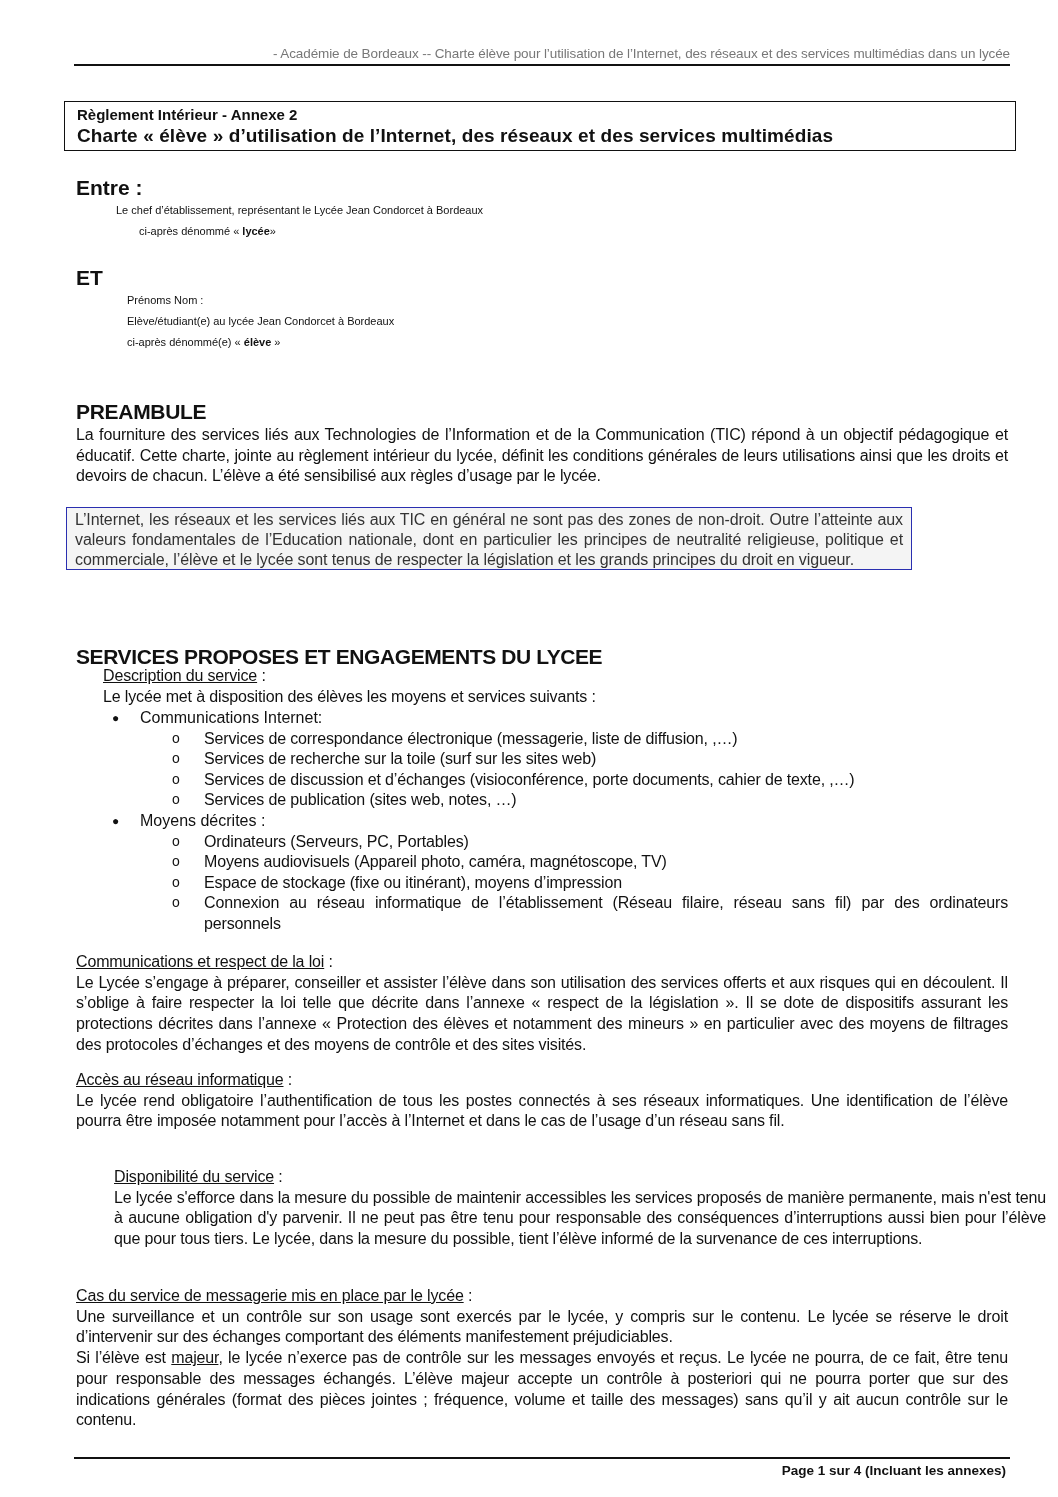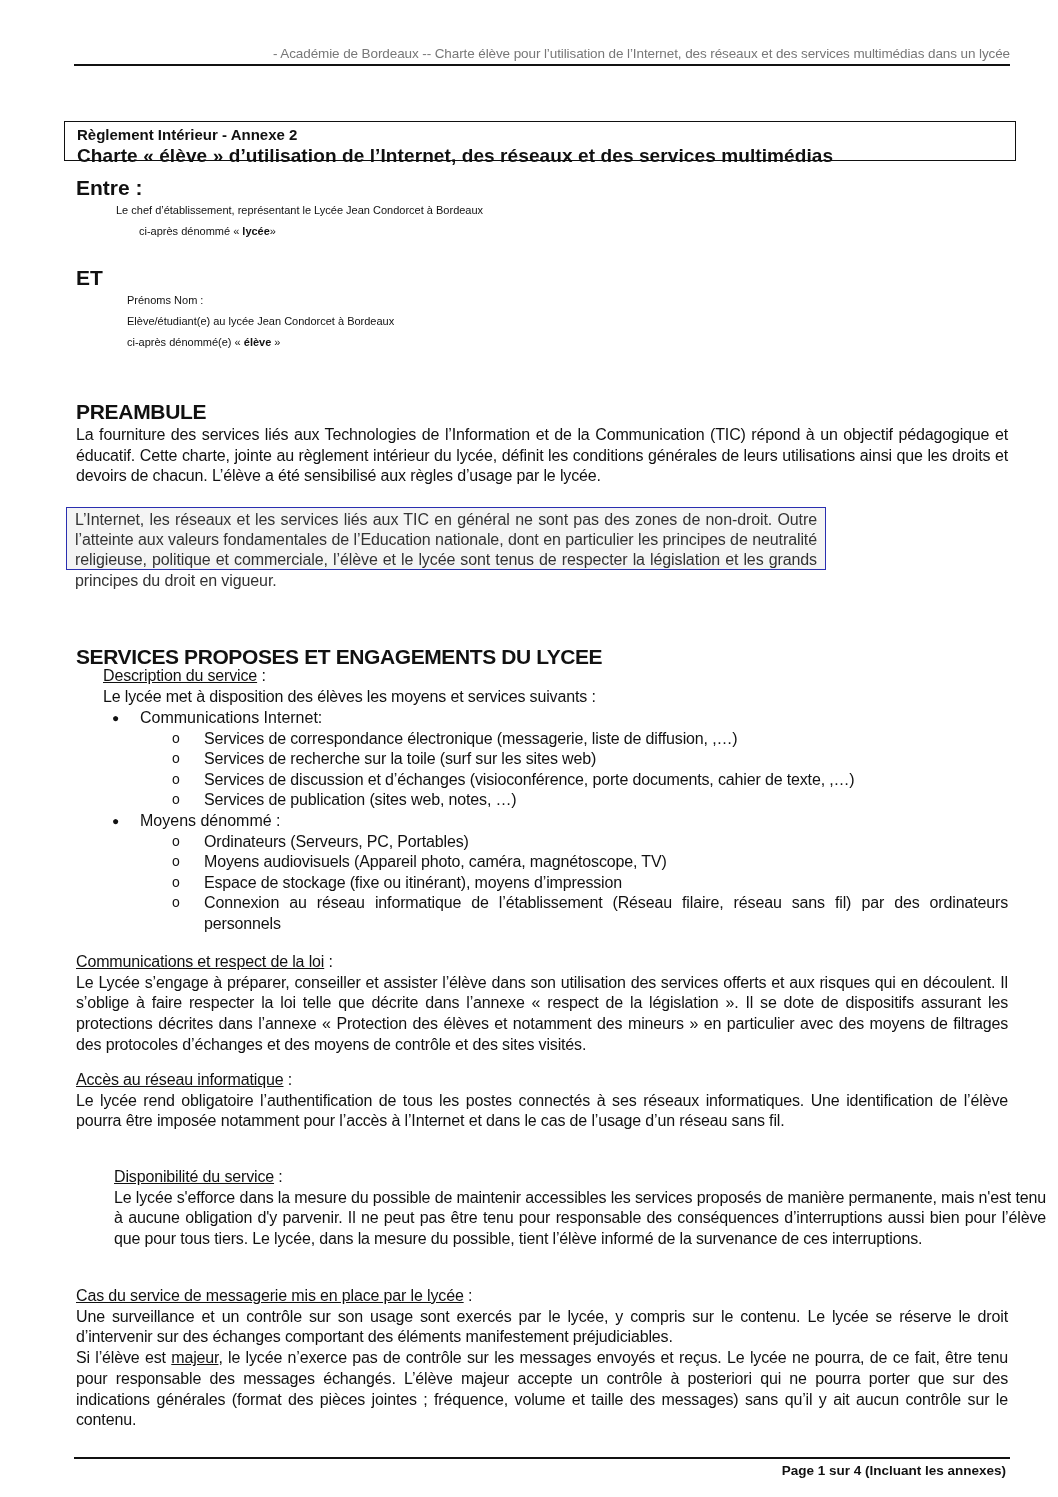--- a/index.html
+++ b/index.html
@@ -11,38 +11,38 @@
 
   .running-header {
     position: absolute; left: 74px; right: 48px; top: 46px;
     text-align: right; font-size: 13.5px; color: #777; letter-spacing: -0.1px;
   }
   .header-rule {
     position: absolute; left: 74px; right: 48px; top: 64px; height: 2px; background: #111;
   }
 
   .title-box {
-    position: absolute; left: 64px; top: 101px; width: 952px; height: 40px;
-    border: 1.5px solid #111; box-sizing: border-box; padding: 4px 12px 10px 12px; margin-top: 20px;
+    position: absolute; left: 64px; top: 101px; width: 952px; height: 50px;
+    border: 1.5px solid #111; box-sizing: border-box; padding: 4px 12px 10px 12px;
   }
   .title-box .sub { font-size: 15px; font-weight: bold; line-height: 18px; }
   .title-box .main { font-size: 19px; font-weight: bold; line-height: 24px; letter-spacing: 0.1px; }
 
   .abs { position: absolute; }
   .h-big { font-weight: bold; font-size: 21px; }
   .line { font-size: 11px; line-height: 20.5px; }
 
   .para {
     position: absolute; left: 76px; width: 932px; font-size: 16px; line-height: 20.7px;
     text-align: justify; letter-spacing: -0.15px;
   }
   .para p { margin: 0; }
 
   .note-box {
-    position: absolute; left: 66px; top: 507px; width: 760px; height: 63px;
+    position: absolute; left: 66px; top: 507px; width: 846px; height: 63px;
     border: 1.5px solid #2a2fb0; background: #f4f4f4; box-sizing: border-box;
     padding: 2px 8px 0 8px; font-size: 16px; line-height: 20.2px; color: #333;
     text-align: justify; letter-spacing: -0.1px;
   }
 
   .section-title {
     position: absolute; left: 76px; top: 645px; font-size: 21px; font-weight: bold;
     letter-spacing: -0.4px;
   }
   .u { text-decoration: underline; }
@@ -105,21 +105,21 @@
       <span class="bullet">●</span>
       <span>Communications Internet:</span>
     </div>
     <div class="li2"><span class="bullet">o</span><span>Services de correspondance électronique (messagerie, liste de diffusion, ,…)</span></div>
     <div class="li2"><span class="bullet">o</span><span>Services de recherche sur la toile (surf sur les sites web)</span></div>
     <div class="li2"><span class="bullet">o</span><span>Services de discussion et d’échanges (visioconférence, porte documents, cahier de texte, ,…)</span></div>
     <div class="li2"><span class="bullet">o</span><span>Services de publication (sites web, notes, …)</span></div>
 
     <div class="li1">
       <span class="bullet">●</span>
-      <span>Moyens dénommé :</span>
+      <span>Moyens décrites :</span>
     </div>
     <div class="li2"><span class="bullet">o</span><span>Ordinateurs (Serveurs, PC, Portables)</span></div>
     <div class="li2"><span class="bullet">o</span><span>Moyens audiovisuels (Appareil photo, caméra, magnétoscope, TV)</span></div>
     <div class="li2"><span class="bullet">o</span><span>Espace de stockage (fixe ou itinérant), moyens d’impression</span></div>
     <div class="li2"><span class="bullet">o</span><span>Connexion au réseau informatique de l’établissement (Réseau filaire, réseau sans fil) par des ordinateurs personnels</span></div>
   </div>
 
   <div class="para" style="top:952px;">
     <p><span class="u">Communications et respect de la loi</span><span> :</span></p>
     <p>Le Lycée s’engage à préparer, conseiller et assister l’élève dans son utilisation des services offerts et aux risques qui en découlent. Il s’oblige à faire respecter la loi telle que décrite dans l’annexe « respect de la législation ». Il  se dote de dispositifs assurant les protections décrites dans l’annexe « Protection des élèves et notamment des mineurs » en particulier avec des moyens de filtrages des protocoles d’échanges et des moyens de contrôle et des sites visités.</p>

